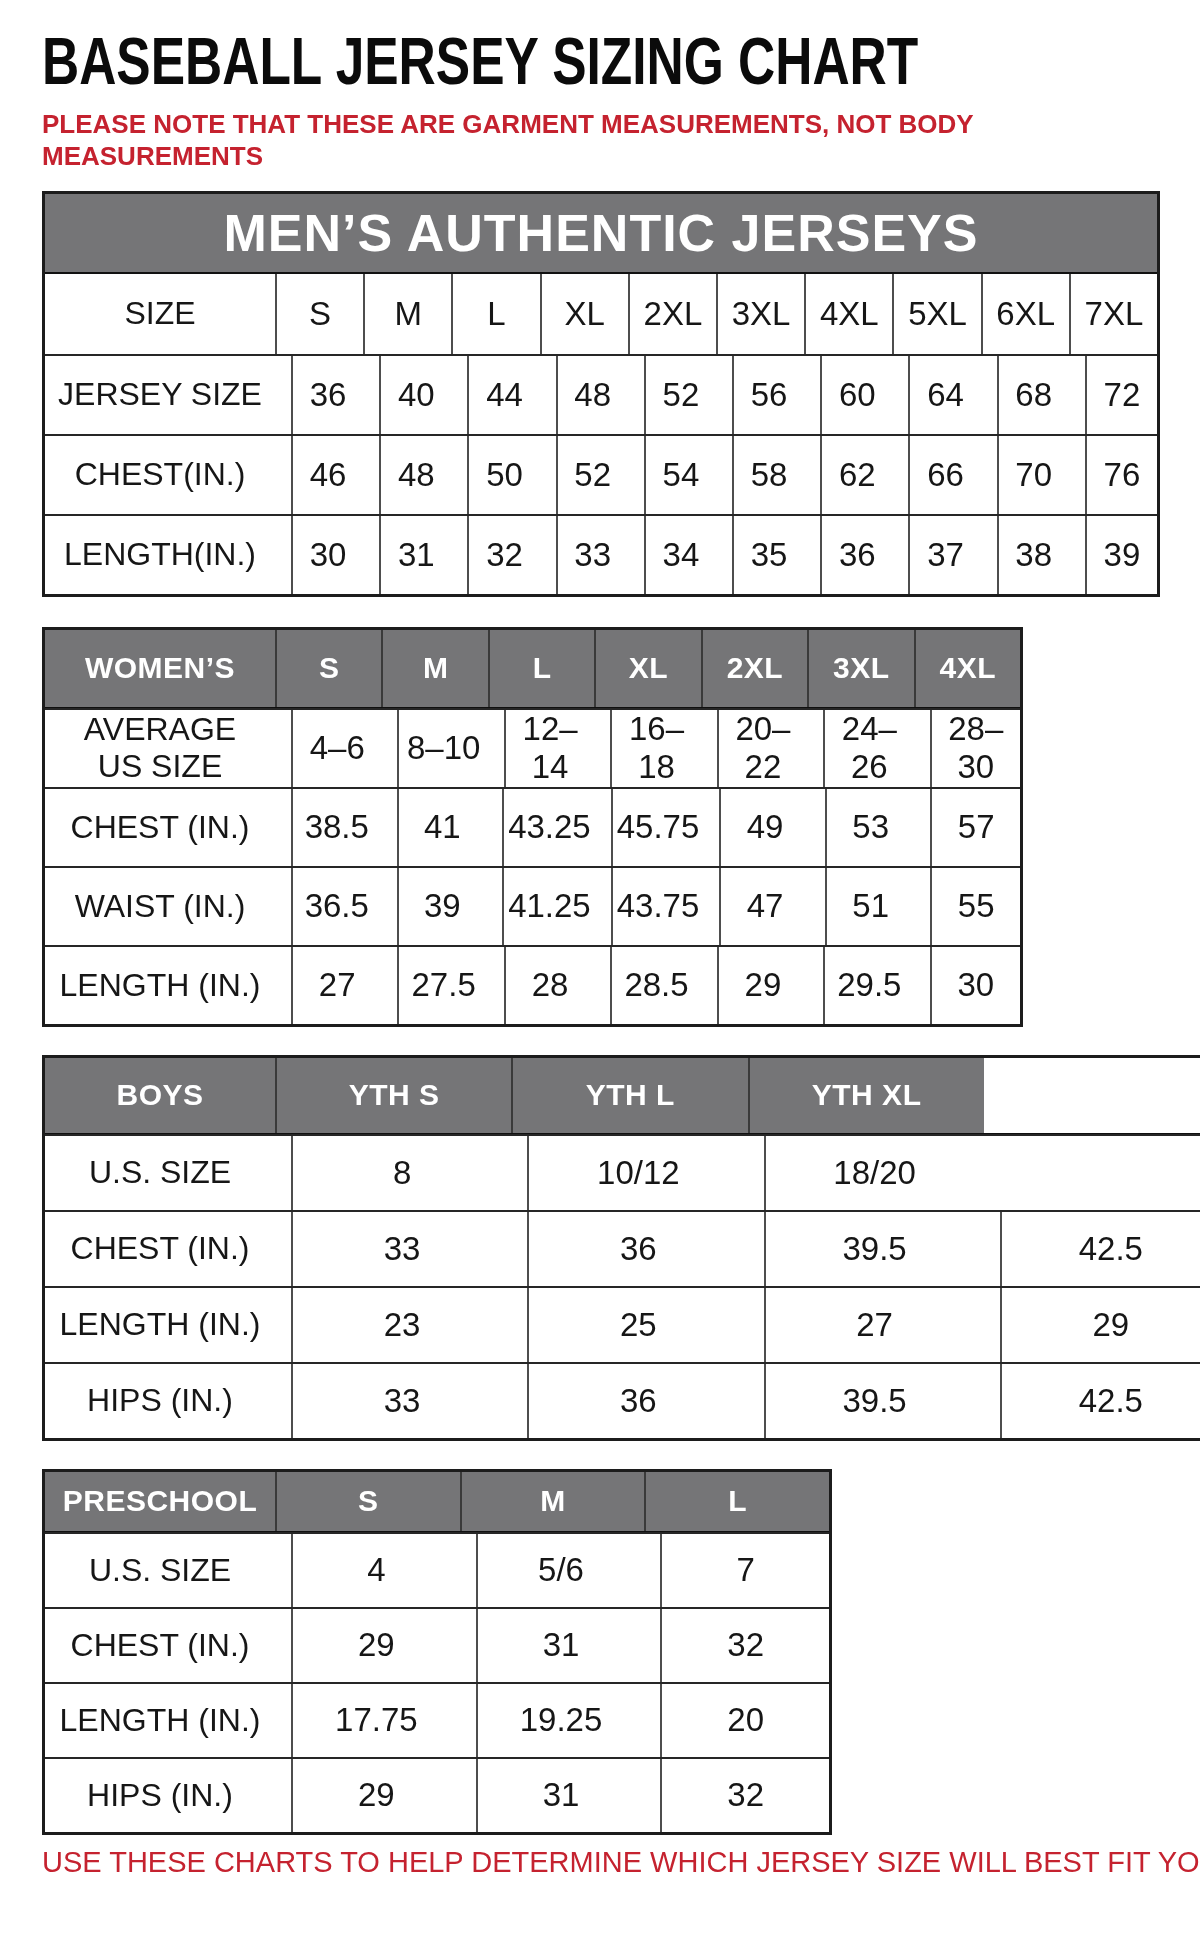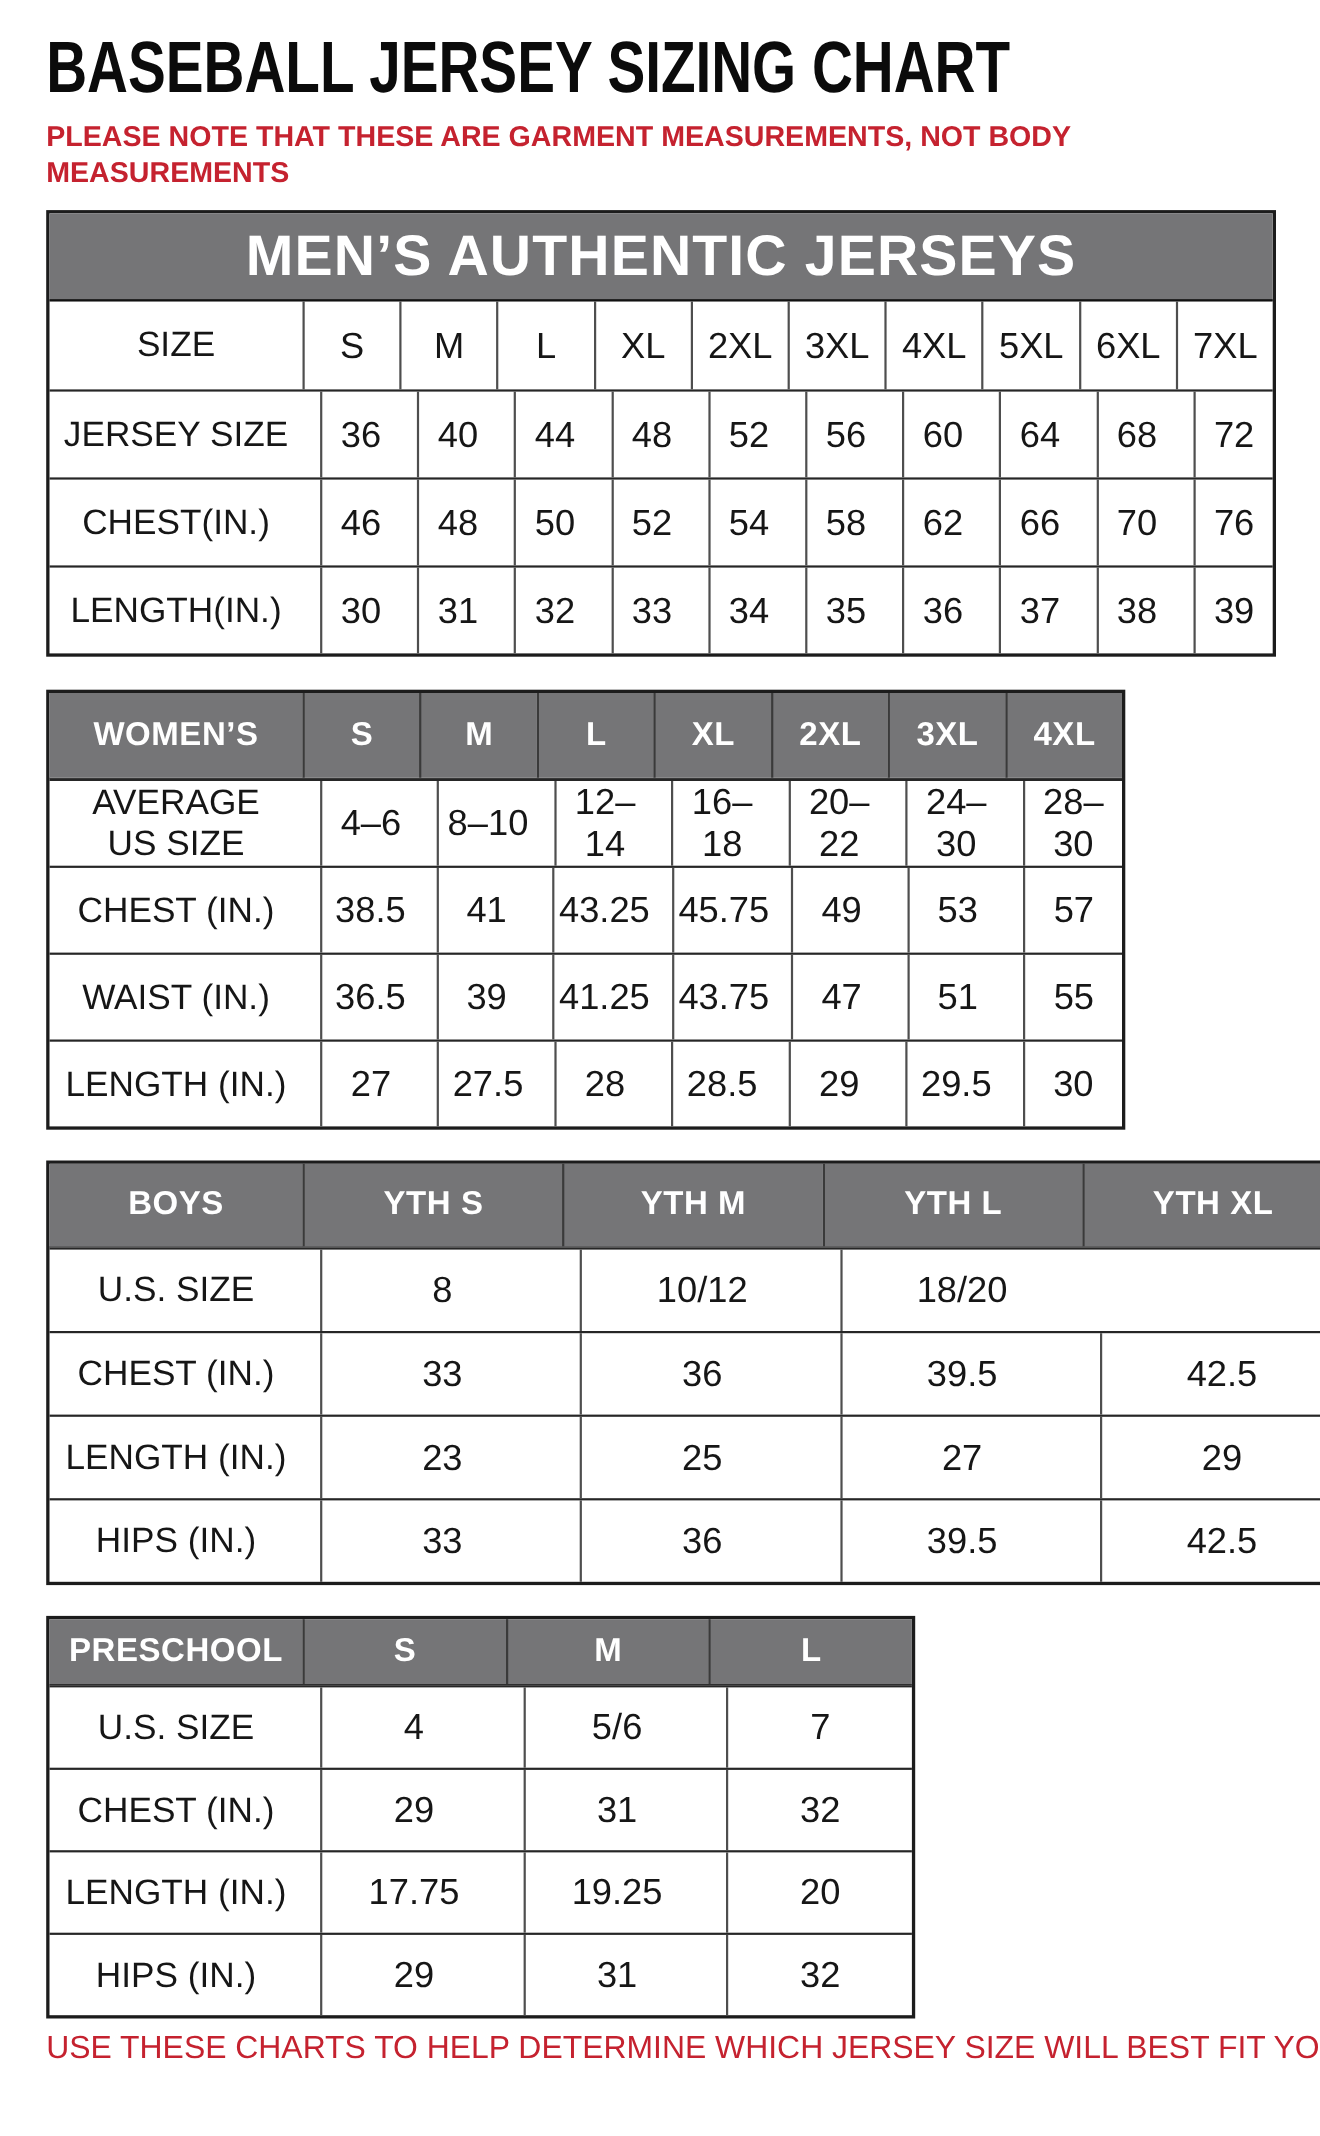--- a/index.html
+++ b/index.html
@@ -141,21 +141,21 @@
         <div class="cell">4XL</div>
       </div>
     <div class="trow">
         <div class="cell label">AVERAGE
 US SIZE</div>
         <div class="cell">4–6</div>
         <div class="cell">8–10</div>
         <div class="cell">12–14</div>
         <div class="cell">16–18</div>
         <div class="cell">20–22</div>
-        <div class="cell">24–30</div>
+        <div class="cell">24–26</div>
         <div class="cell">28–30</div>
       </div>
     <div class="trow">
         <div class="cell label">CHEST (IN.)</div>
         <div class="cell">38.5</div>
         <div class="cell">41</div>
         <div class="cell">43.25</div>
         <div class="cell">45.75</div>
         <div class="cell">49</div>
         <div class="cell">53</div>
@@ -180,21 +180,20 @@
         <div class="cell">29</div>
         <div class="cell">29.5</div>
         <div class="cell">30</div>
       </div>
   </section>
 
   <section class="tbl boys">
     <div class="trow head-row">
         <div class="cell label">BOYS</div>
         <div class="cell">YTH S</div>
-        <div class="cell">YTH M</div>
         <div class="cell">YTH L</div>
         <div class="cell">YTH XL</div>
       </div>
     <div class="trow">
         <div class="cell label">U.S. SIZE</div>
         <div class="cell">8</div>
         <div class="cell">10/12</div>
         <div class="cell">18/20</div>
       </div>
     <div class="trow">

